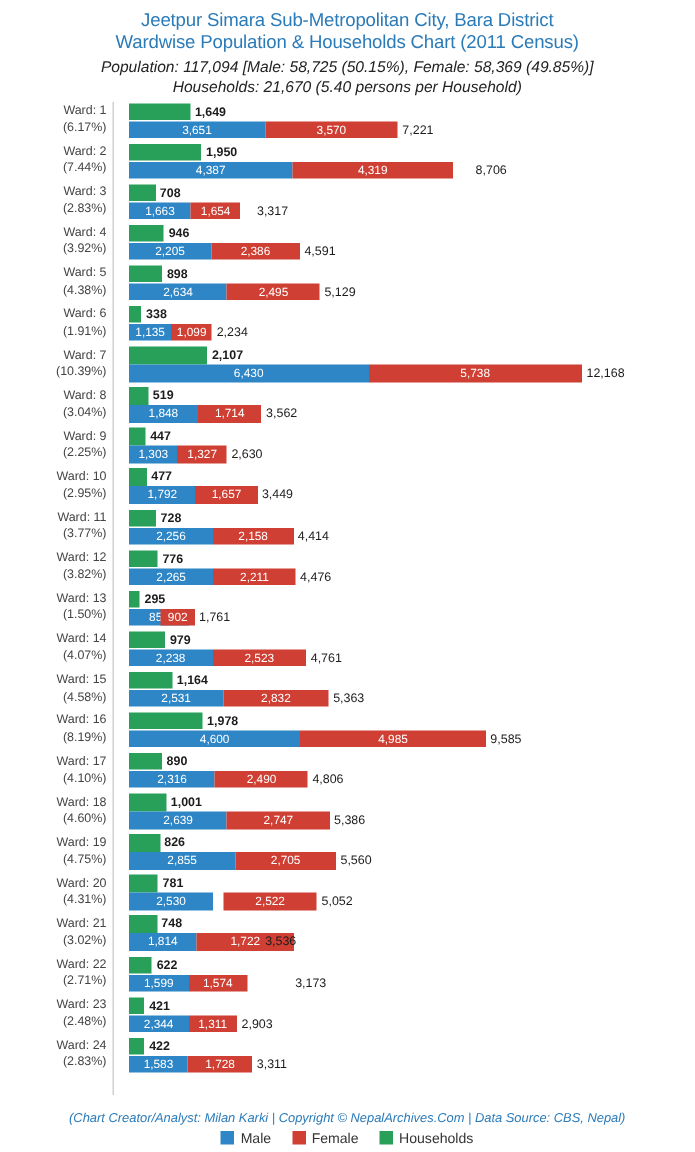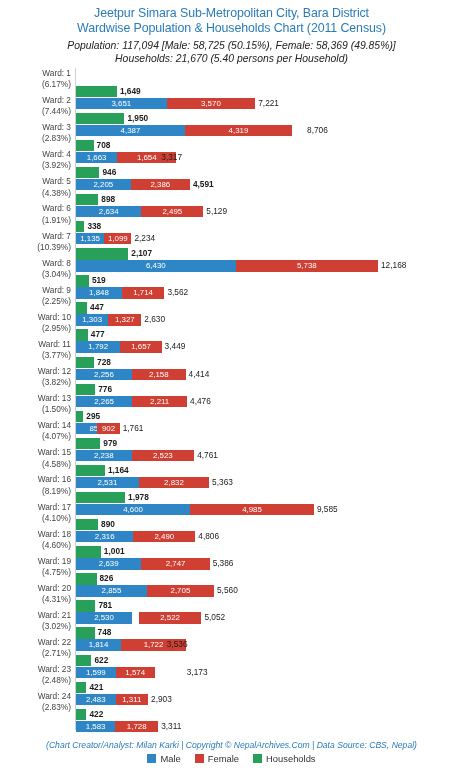--- a/index.html
+++ b/index.html
@@ -76,24 +76,23 @@
     font-size: 8.3px;
     color: #444444;
     line-height: 11.2px;
   }
   .ward-label .pct {
     display: block;
   }
 
   .bar-track {
     position: absolute;
-    left: 76px;
+    left: 86px;
     right: 0;
     height: 11.4px;
-    margin-top: 17px;
   }
   .bar-track.households { top: 0.6px; }
   .bar-track.population { top: 12.6px; }
 
   .bar {
     position: absolute;
     top: 0;
     height: 11.4px;
     box-sizing: border-box;
   }
@@ -215,40 +214,40 @@
         <div class="ward-row">
           <div class="ward-label"><span>Ward: 3</span><span class="pct">(2.83%)</span></div>
           <div class="bar-track households">
             <div class="bar household" style="width: 17.572px;"></div>
             <div class="end-label" style="left: 17.572px;">708</div>
           </div>
           <div class="bar-track population">
             <div class="bar male" style="width: 41.2743px;">
               <div class="bar-inner-label">1,663</div>
             </div>
-            <div class="bar female" style="left: 41.2743px; width: 59px;">
+            <div class="bar female" style="left: 41.2743px; width: 33px;">
               <div class="bar-inner-label">1,654</div>
             </div>
             <div class="end-label total" style="left: 82.3253px;">3,317</div>
           </div>
         </div>
         <div class="ward-row">
           <div class="ward-label"><span>Ward: 4</span><span class="pct">(3.92%)</span></div>
           <div class="bar-track households">
             <div class="bar household" style="width: 23.479px;"></div>
             <div class="end-label" style="left: 23.479px;">946</div>
           </div>
           <div class="bar-track population">
             <div class="bar male" style="width: 54.7263px;">
               <div class="bar-inner-label">2,205</div>
             </div>
             <div class="bar female" style="left: 54.7263px; width: 59.2186px;">
               <div class="bar-inner-label">2,386</div>
             </div>
-            <div class="end-label total" style="left: 113.945px; font-weight: bold;">4,591</div>
+            <div class="end-label total" style="left: 113.945px;">4,591</div>
           </div>
         </div>
         <div class="ward-row">
           <div class="ward-label"><span>Ward: 5</span><span class="pct">(4.38%)</span></div>
           <div class="bar-track households">
             <div class="bar household" style="width: 22.2876px;"></div>
             <div class="end-label" style="left: 22.2876px;">898</div>
           </div>
           <div class="bar-track population">
             <div class="bar male" style="width: 65.3738px;">
@@ -533,21 +532,21 @@
           </div>
         </div>
         <div class="ward-row">
           <div class="ward-label"><span>Ward: 23</span><span class="pct">(2.48%)</span></div>
           <div class="bar-track households">
             <div class="bar household" style="width: 10.4489px;"></div>
             <div class="end-label" style="left: 10.4489px;">421</div>
           </div>
           <div class="bar-track population">
             <div class="bar male" style="width: 39.5122px;">
-              <div class="bar-inner-label">2,483</div>
+              <div class="bar-inner-label">2,344</div>
             </div>
             <div class="bar female" style="left: 39.5122px; width: 32.538px;">
               <div class="bar-inner-label">1,311</div>
             </div>
             <div class="end-label total" style="left: 72.0501px;">2,903</div>
           </div>
         </div>
         <div class="ward-row">
           <div class="ward-label"><span>Ward: 24</span><span class="pct">(2.83%)</span></div>
           <div class="bar-track households">

